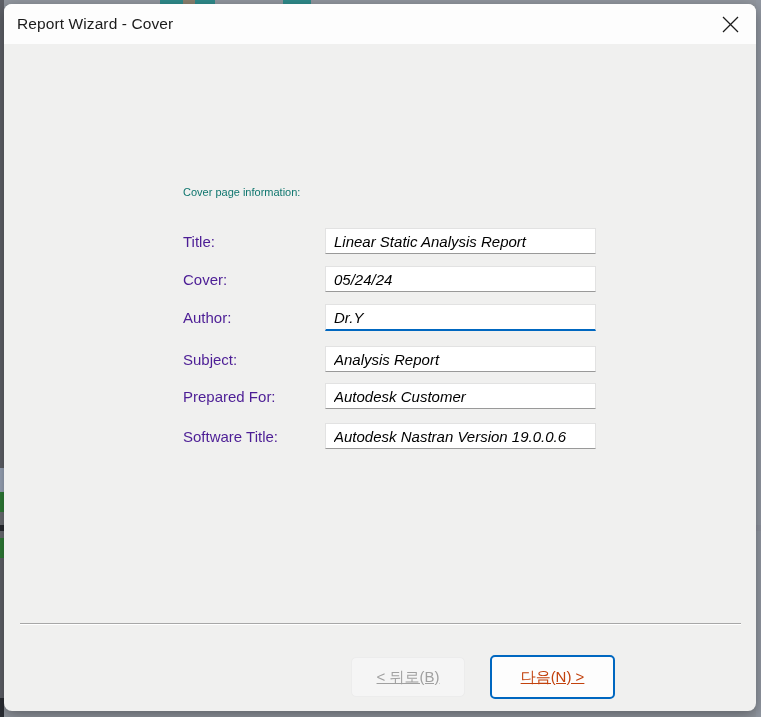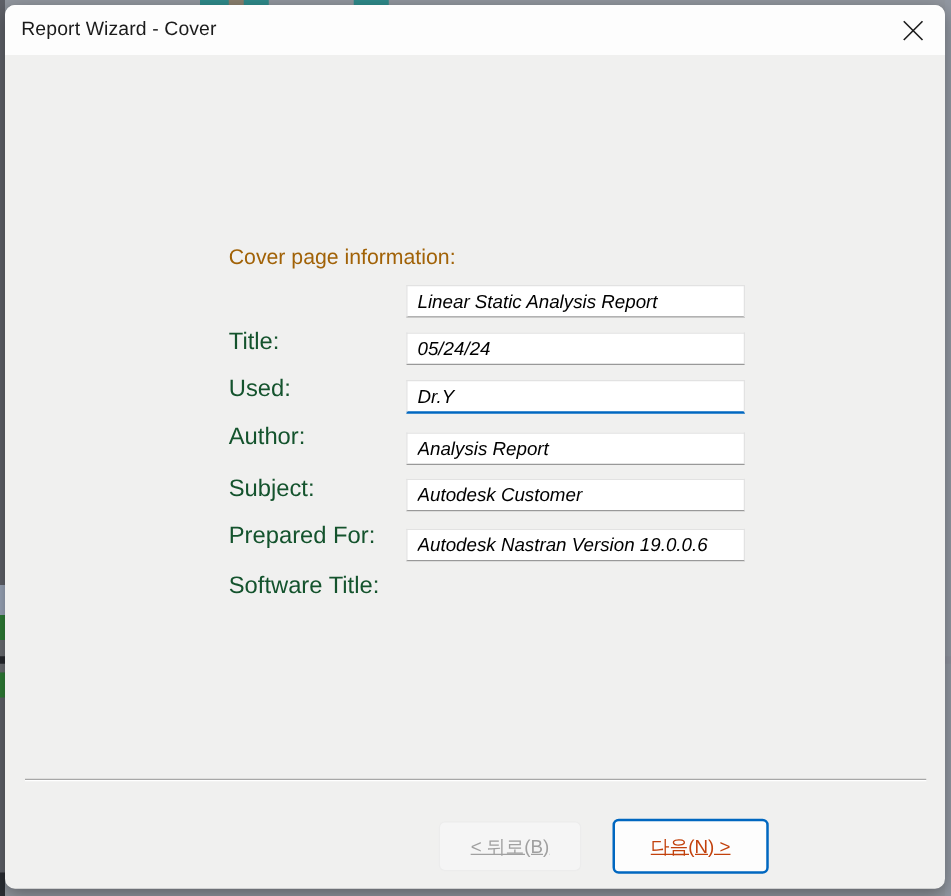--- a/index.html
+++ b/index.html
@@ -52,28 +52,28 @@
   .close-btn {
     position: absolute; right: 12px; top: 7px;
     width: 27px; height: 27px;
     display: flex; align-items: center; justify-content: center;
     background: transparent; border: none; cursor: pointer;
   }
   .close-btn svg { display: block; }
 
   
   .section-label {
-    position: absolute; left: 179px; top: 192px;
-    font-size: 17px; color: #a16207;
+    position: absolute; left: 179px; top: 182px;
+    font-size: 11px; color: #0f766e;
   }
   .field-row { position: absolute; left: 179px; height: 27px; }
   .field-label {
     position: absolute; left: 0; top: 0;
     width: 142px; height: 27px; line-height: 27px;
-    font-size: 19px; color: #14532d; margin-top: 32px;
+    font-size: 15px; color: #4c1d95;
   }
   .field-input {
     position: absolute; left: 142px; top: 0;
     width: 271px; height: 26px;
     background: #ffffff;
     border: 1px solid #e2e2e2;
     border-bottom: 1px solid #999999;
     border-radius: 0;
     padding: 0 8px;
     font-family: "Liberation Sans", sans-serif;
@@ -161,21 +161,21 @@
     </button>
 
     <div class="section-label">Cover page information:</div>
 
     <div class="field-row row-title">
       <span class="field-label">Title:</span>
       <input class="field-input" type="text" value="Linear Static Analysis Report" style="">
     </div>
 
     <div class="field-row row-date">
-      <span class="field-label">Used:</span>
+      <span class="field-label">Cover:</span>
       <input class="field-input" type="text" value="05/24/24" style="">
     </div>
 
     <div class="field-row row-author">
       <span class="field-label">Author:</span>
       <input class="field-input focused" type="text" value="Dr.Y" style="">
     </div>
 
     <div class="field-row row-subject">
       <span class="field-label">Subject:</span>

